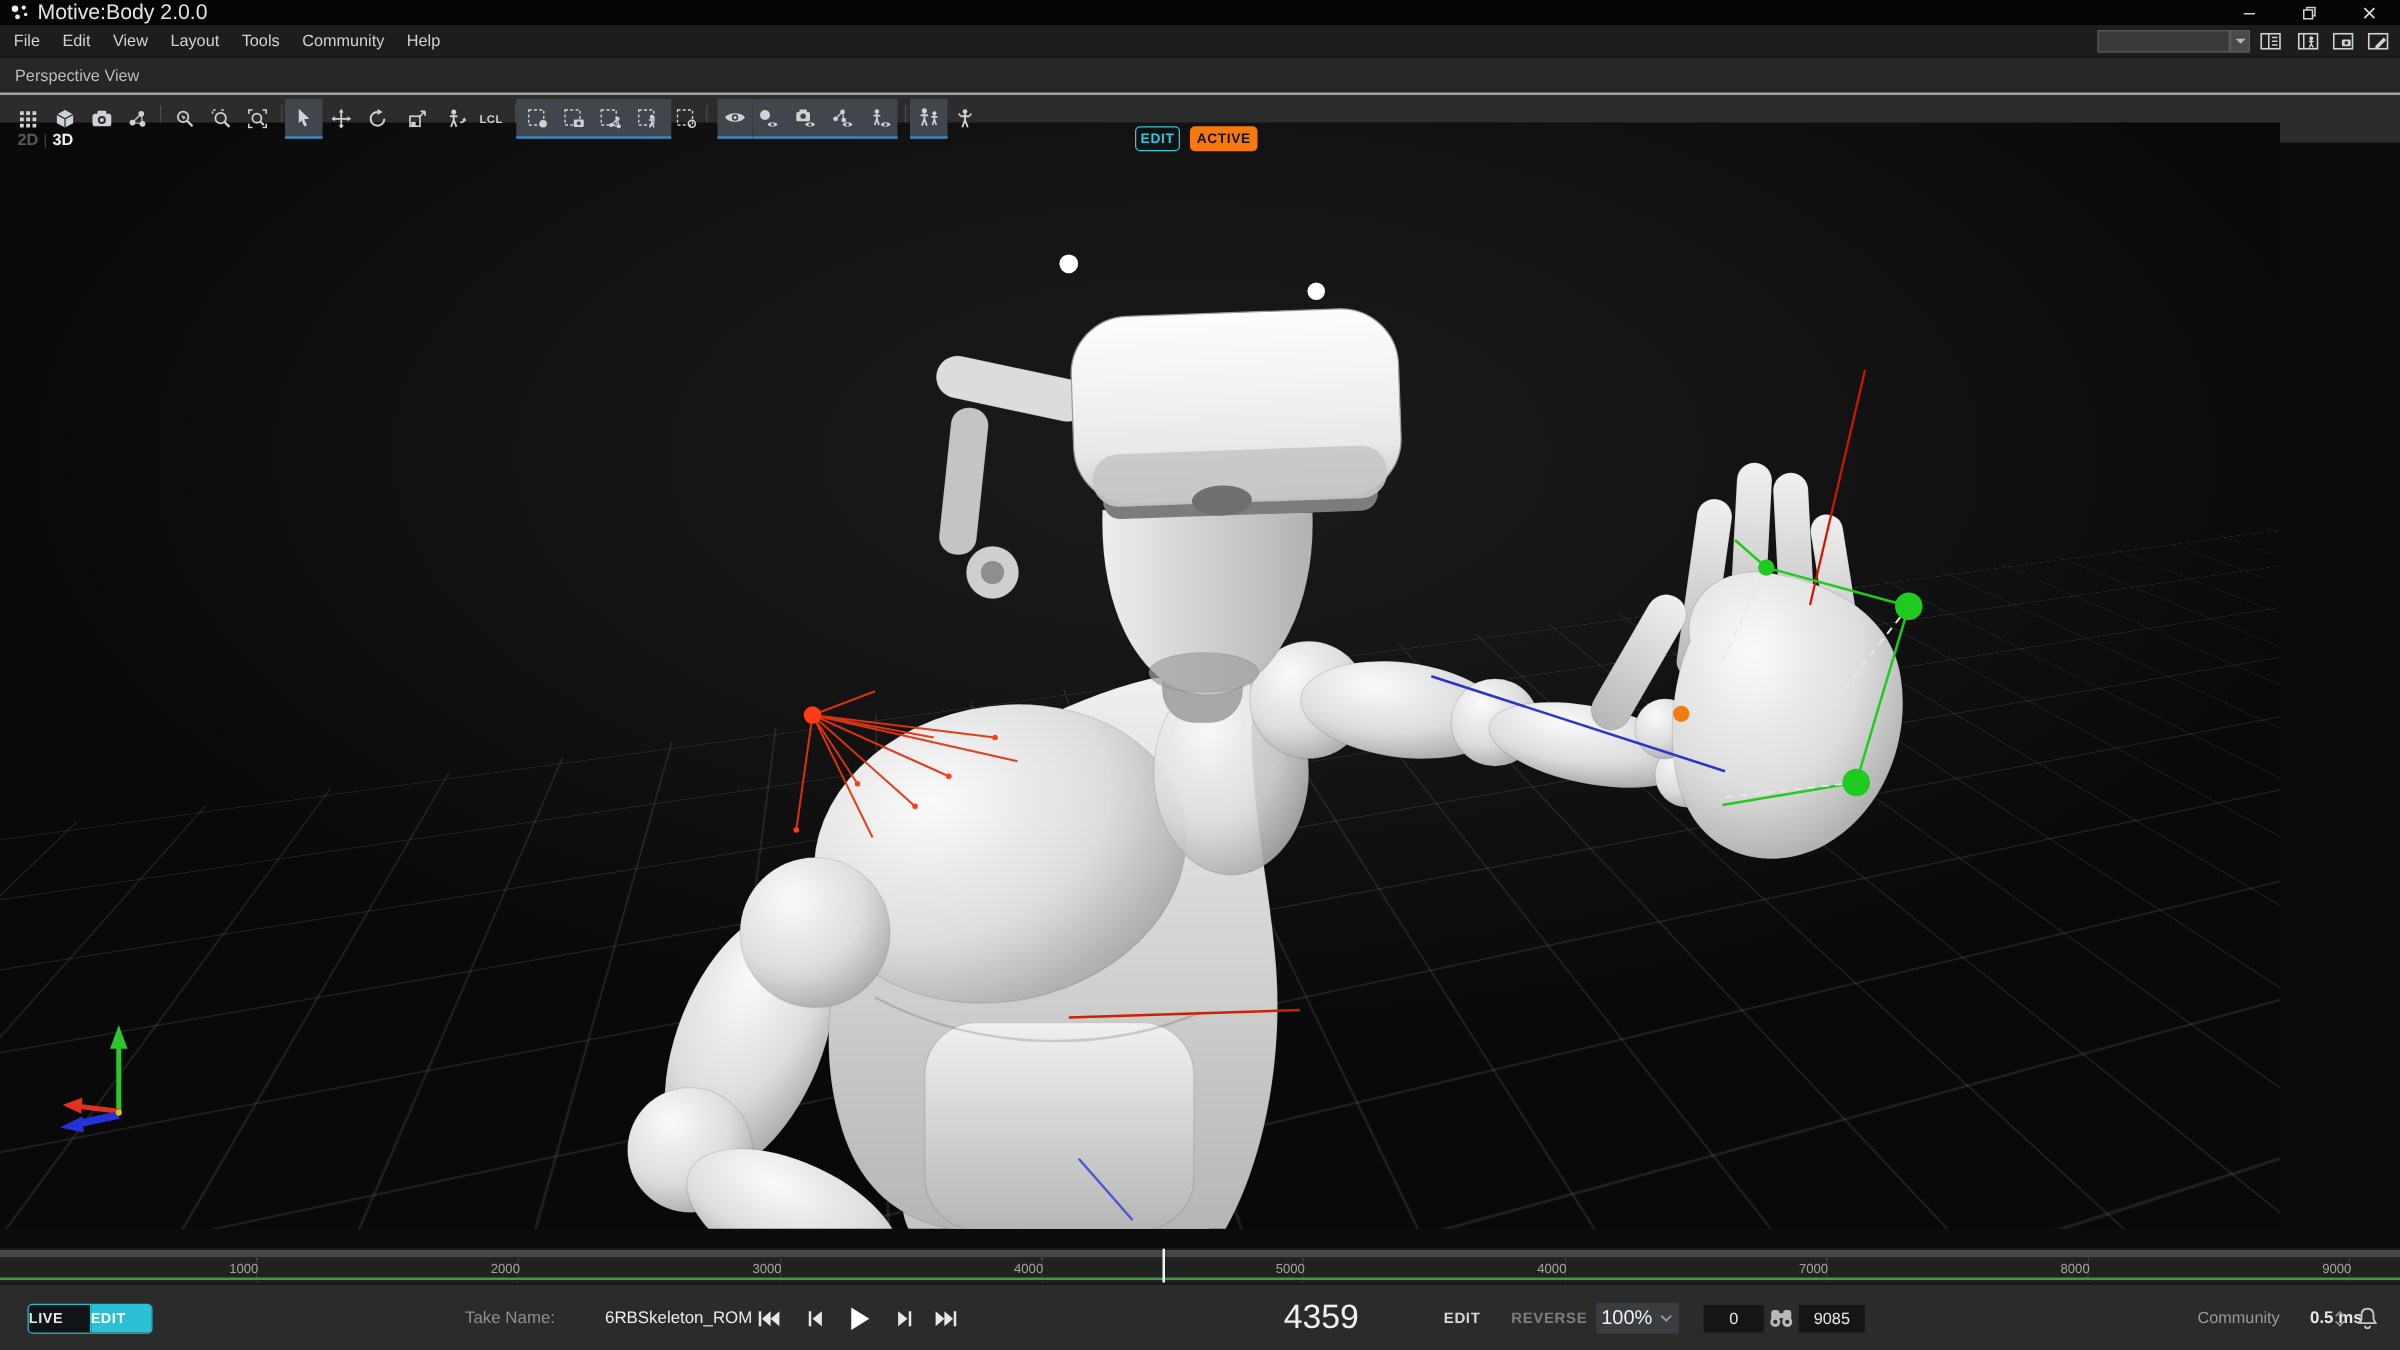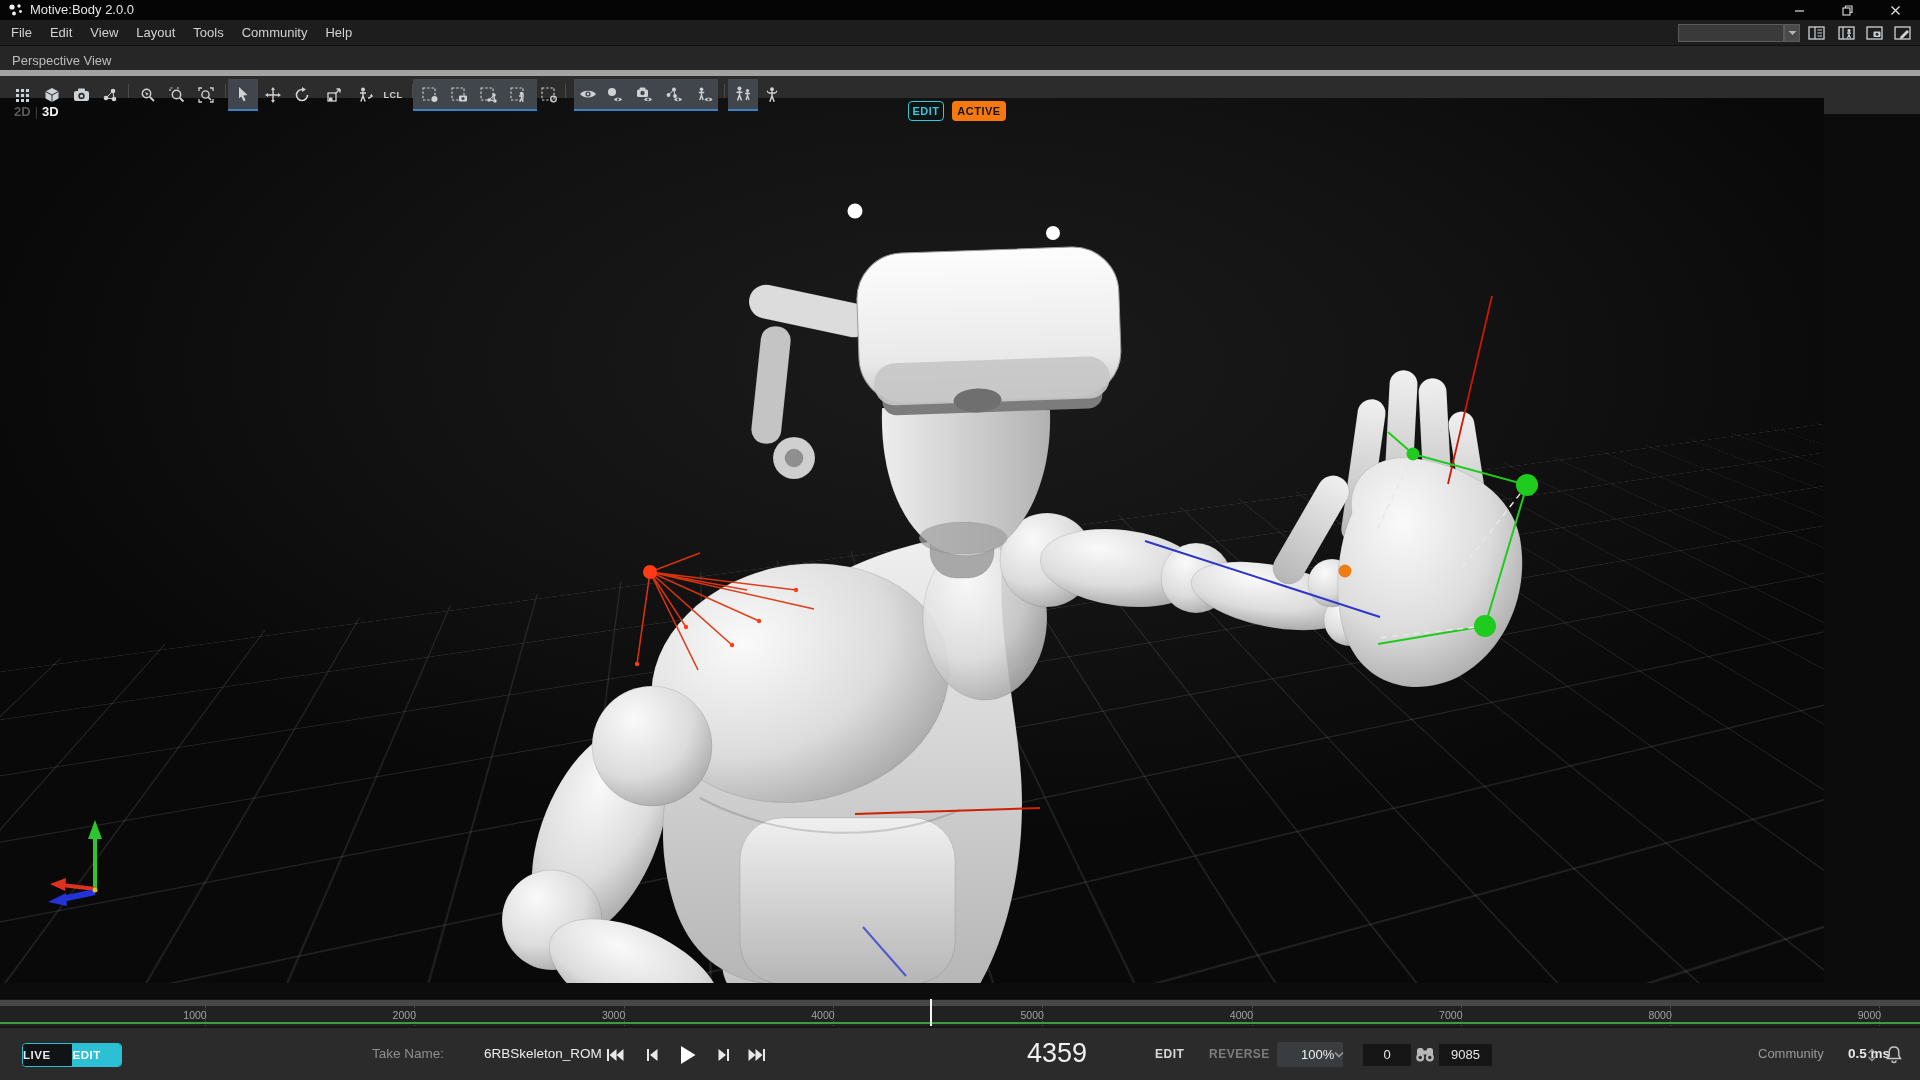--- a/index.html
+++ b/index.html
@@ -3,35 +3,35 @@
 <meta charset="utf-8">
 <style>
   * { margin:0; padding:0; box-sizing:border-box; }
   html,body { background:#000; }
   body { font-family:"Liberation Sans", sans-serif; }
   .app { position:relative; width:1920px; height:1080px; overflow:hidden; background:#0c0c0c; color:#d4d4d4; }
 
   
   .titlebar { position:absolute; left:0; top:0; width:1920px; height:20px; background:#050505; display:flex; align-items:center; }
   .logo { position:absolute; left:8px; top:3px; width:16px; height:14px; }
-  .title { position:absolute; left:30px; top:0; line-height:20px; font-size:13px; color:#e3e3e3; }
+  .title { position:absolute; left:30px; top:0; line-height:20px; font-size:17px; color:#e3e3e3; }
   .winbtn { position:absolute; top:0; width:34px; height:20px; display:flex; align-items:center; justify-content:center; color:#cfcfcf; }
   .btn-min { left:1782px; } .btn-max { left:1830px; } .btn-close { left:1878px; }
 
   
   .menubar { position:absolute; left:0; top:20px; width:1920px; height:26px; background:#1d1d1d; border-bottom:1px solid #101010; }
   .menu-item { display:inline-block; padding:0 9px; line-height:26px; font-size:13px; color:#d2d2d2; }
   #menu-items { padding-left:2px; }
   .combo { position:absolute; left:1678px; top:4px; width:106px; height:18px; background:#3a3a3a; border:1px solid #5a5a5a; }
   .combo-caret { position:absolute; left:1784px; top:4px; width:16px; height:18px; background:#4a4a4a; border:1px solid #5a5a5a; display:flex; align-items:center; justify-content:center; }
   .mb-icon { position:absolute; top:3px; width:22px; height:20px; display:flex; align-items:center; justify-content:center; color:#cfd2d4; }
   .mbi1{left:1806px}.mbi2{left:1836px}.mbi3{left:1864px}.mbi4{left:1892px}
 
   
-  .pane-header { position:absolute; left:0; top:46px; width:1920px; height:30px; background:#262626; border-bottom:6px solid #a3a3a3; }
+  .pane-header { position:absolute; left:0; top:46px; width:1920px; height:30px; background:#262626; border-bottom:2px solid #a3a3a3; }
   .pane-title { position:absolute; left:12px; top:0; line-height:30px; font-size:13px; color:#bdbdbd; }
 
   
   .toolbar { position:absolute; left:0; top:76px; width:1920px; height:38px; background:#2c2c2c; }
   .tb { position:absolute; top:3px; width:30px; height:32px; display:flex; align-items:center; justify-content:center; color:#cfd2d4; z-index:2; }
   .tbsep { position:absolute; top:8px; width:1px; height:22px; background:#4b4b4b; }
   .tb-active { background:#40464b; border-bottom:2px solid #3b82c4; }
   .groupbox { position:absolute; top:3px; height:32px; background:#40464b; border-bottom:2px solid #3b82c4; z-index:1; }
   .lcl-text { font-size:9px; font-weight:bold; letter-spacing:.5px; color:#cfd2d4; }
 
@@ -67,21 +67,21 @@
   .seg-edit { background:#2bc0d4; color:#fff; }
   .take-label { position:absolute; left:372px; top:0; line-height:52px; font-size:13.5px; color:#8f8f8f; }
   .take-name { position:absolute; left:484px; top:0; line-height:52px; font-size:13.5px; color:#ececec; }
   .tbtn { position:absolute; top:14px; width:26px; height:26px; display:flex; align-items:center; justify-content:center; color:#e8e8e8; }
   .tb1{left:602px}.tb2{left:639px}.tb3{left:675px}.tb4{left:711px}.tb5{left:744px}
   .timecode { position:absolute; left:838px; top:0; width:166px; text-align:center; line-height:51px; font-size:27px; color:#f0f0f0; }
   .framenum { position:absolute; left:1022px; top:0; width:70px; text-align:center; line-height:51px; font-size:27px; color:#f0f0f0; }
   .loop-label { position:absolute; left:1155px; top:0; line-height:52px; font-size:12px; font-weight:bold; letter-spacing:.5px; color:#d8d8d8; }
   .reverse-label { position:absolute; left:1209px; top:0; line-height:52px; font-size:12px; font-weight:bold; letter-spacing:.5px; color:#7d7d7d; }
   .speedbox { position:absolute; left:1277px; top:14px; width:66px; height:25px; background:#3a3d3f; border-radius:2px; display:flex; align-items:center; }
-  .speedval { flex:1; padding-left:24px; font-size:13px; color:#f0f0f0; }
+  .speedval { flex:1; padding-left:4px; font-size:16px; color:#f0f0f0; }
   .speedcaret { width:20px; display:flex; align-items:center; justify-content:center; color:#9a9a9a; }
   .rangebox { position:absolute; top:15px; height:24px; background:#161616; border:1px solid #2a2a2a; border-radius:2px; font-size:13px; color:#e8e8e8; text-align:center; line-height:22px; }
   .range-start { left:1362px; width:50px; }
   .range-end { left:1438px; width:55px; }
   .binocs { position:absolute; left:1414px; top:16px; width:22px; height:22px; color:#b8b8b8; }
   .sw-label { position:absolute; left:1758px; top:0; line-height:52px; font-size:13px; color:#9a9a9a; }
   .sw-val { position:absolute; left:1820px; top:0; line-height:52px; font-size:13.5px; font-weight:bold; color:#e8e8e8;margin-left:28px; }
   .updown { position:absolute; left:1866px; top:20px; width:12px; height:14px; color:#9a9a9a; }
   .bell { position:absolute; left:1885px; top:17px; width:18px; height:20px; color:#c4c4c4; }
   svg { display:block; }

